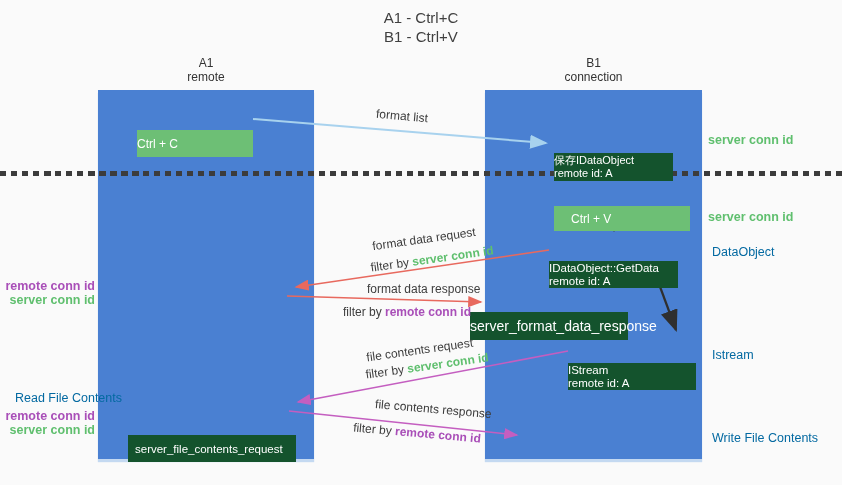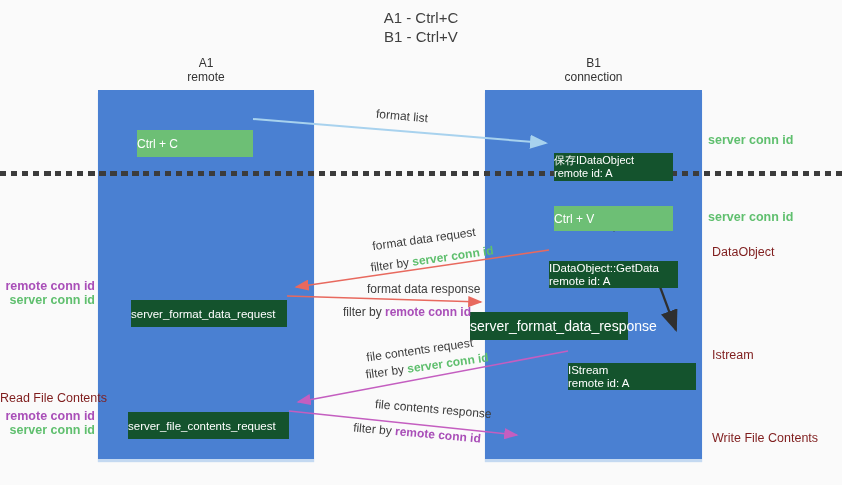--- a/index.html
+++ b/index.html
@@ -13,21 +13,21 @@
         background:repeating-linear-gradient(to right,#3c3c3c 0,#3c3c3c 6.5px,transparent 6.5px,transparent 11px);}
   .box{position:absolute;display:flex;flex-direction:column;align-items:flex-start;justify-content:center;
        color:#fff;text-align:center;white-space:nowrap;margin-top:24px;}
   .green{background:#6dbf75;}
   .orange{background:#14532d;}
   .alabel{position:absolute;font-size:12px;color:#3d3d3d;white-space:nowrap;}
   .hl-green{color:#5fbf6e;font-weight:bold;}
   .hl-purple{color:#a94fb8;font-weight:bold;}
   .side{position:absolute;font-size:12.5px;line-height:14px;white-space:nowrap;}
   .side.right-edge{text-align:right;}
-  .plain{color:#7f1d1d;}
+  .plain{color:#0369a1;}
   svg.arrows{position:absolute;left:0;top:0;pointer-events:none;}
 </style>
 </head>
 <body>
 
 <div class="stage">
 
   <div class="title">
     <div>A1 - Ctrl+C</div>
     <div>B1 - Ctrl+V</div>
@@ -67,32 +67,29 @@
     <line x1="652" y1="265" x2="676" y2="330" stroke="#2f2f2f" stroke-width="2.2" marker-end="url(#m-black)"></line>
     <line x1="549" y1="250" x2="296" y2="287" stroke="#e8695e" stroke-width="1.6" marker-end="url(#m-red)"></line>
     <line x1="287" y1="296" x2="481" y2="302" stroke="#e8695e" stroke-width="1.6" marker-end="url(#m-red)"></line>
     <line x1="568" y1="351" x2="298" y2="402" stroke="#c45ec0" stroke-width="1.6" marker-end="url(#m-mag)"></line>
     <line x1="289" y1="411" x2="517" y2="435" stroke="#c45ec0" stroke-width="1.6" marker-end="url(#m-mag)"></line>
   </svg>
 
   <div class="box green" style="left:137px;top:106px;width:116px;height:27px;font-size:12px;">
     <div>Ctrl + C</div>
   </div>
-  <div class="box orange" style="left:131px;top:276px;width:156px;height:27px;font-size:11.5px;">
-    <div>server_format_data_request</div>
-  </div>
-  <div class="box orange" style="left:128px;top:388px;width:161px;height:27px;font-size:11.5px;">
+  <div class="box orange" style="left:128px;top:411px;width:161px;height:27px;font-size:11.5px;padding-left:7px;">
     <div>server_file_contents_request</div>
   </div>
 
   <div class="box orange" style="left:554px;top:129px;width:119px;height:28px;font-size:11px;line-height:13px;">
     <div>保存IDataObject</div>
     <div>remote id: A</div>
   </div>
-  <div class="box green" style="left:554px;top:182px;width:119px;height:25px;font-size:12px;">
+  <div class="box green" style="left:554px;top:182px;width:119px;height:25px;font-size:12px;padding-left:17px;">
     <div>Ctrl + V</div>
   </div>
   <div class="box orange" style="left:549px;top:237px;width:129px;height:27px;font-size:11.5px;line-height:13px;">
     <div>IDataObject::GetData</div>
     <div>remote id: A</div>
   </div>
   <div class="box orange" style="left:470px;top:288px;width:158px;height:28px;font-size:14px;">
     <div>server_format_data_response</div>
   </div>
   <div class="box orange" style="left:568px;top:339px;width:128px;height:27px;font-size:11.5px;line-height:13px;">
@@ -111,21 +108,21 @@
   <div class="alabel" style="left:366px;top:343px;transform:rotate(-8deg);">file contents request</div>
   <div class="alabel" style="left:365px;top:359px;transform:rotate(-8deg);"><span>filter by </span><span class="hl-green">server conn id</span></div>
 
   <div class="alabel" style="left:375px;top:402px;transform:rotate(5deg);">file contents response</div>
   <div class="alabel" style="left:353px;top:426px;transform:rotate(5deg);"><span>filter by </span><span class="hl-purple">remote conn id</span></div>
 
   <div class="side right-edge" style="left:0;top:279px;width:95px;font-weight:bold;">
     <div class="hl-purple">remote conn id</div>
     <div class="hl-green">server conn id</div>
   </div>
-  <div class="side right-edge plain" style="left:0;top:391px;width:84px;">Read File Contents</div>
+  <div class="side right-edge plain" style="left:0;top:391px;width:84px;padding-left:15px;">Read File Contents</div>
   <div class="side right-edge" style="left:0;top:409px;width:95px;font-weight:bold;">
     <div class="hl-purple">remote conn id</div>
     <div class="hl-green">server conn id</div>
   </div>
 
   <div class="side hl-green" style="left:708px;top:133px;">server conn id</div>
   <div class="side hl-green" style="left:708px;top:210px;">server conn id</div>
   <div class="side plain" style="left:712px;top:245px;">DataObject</div>
   <div class="side plain" style="left:712px;top:348px;">Istream</div>
   <div class="side plain" style="left:712px;top:431px;">Write File Contents</div>

